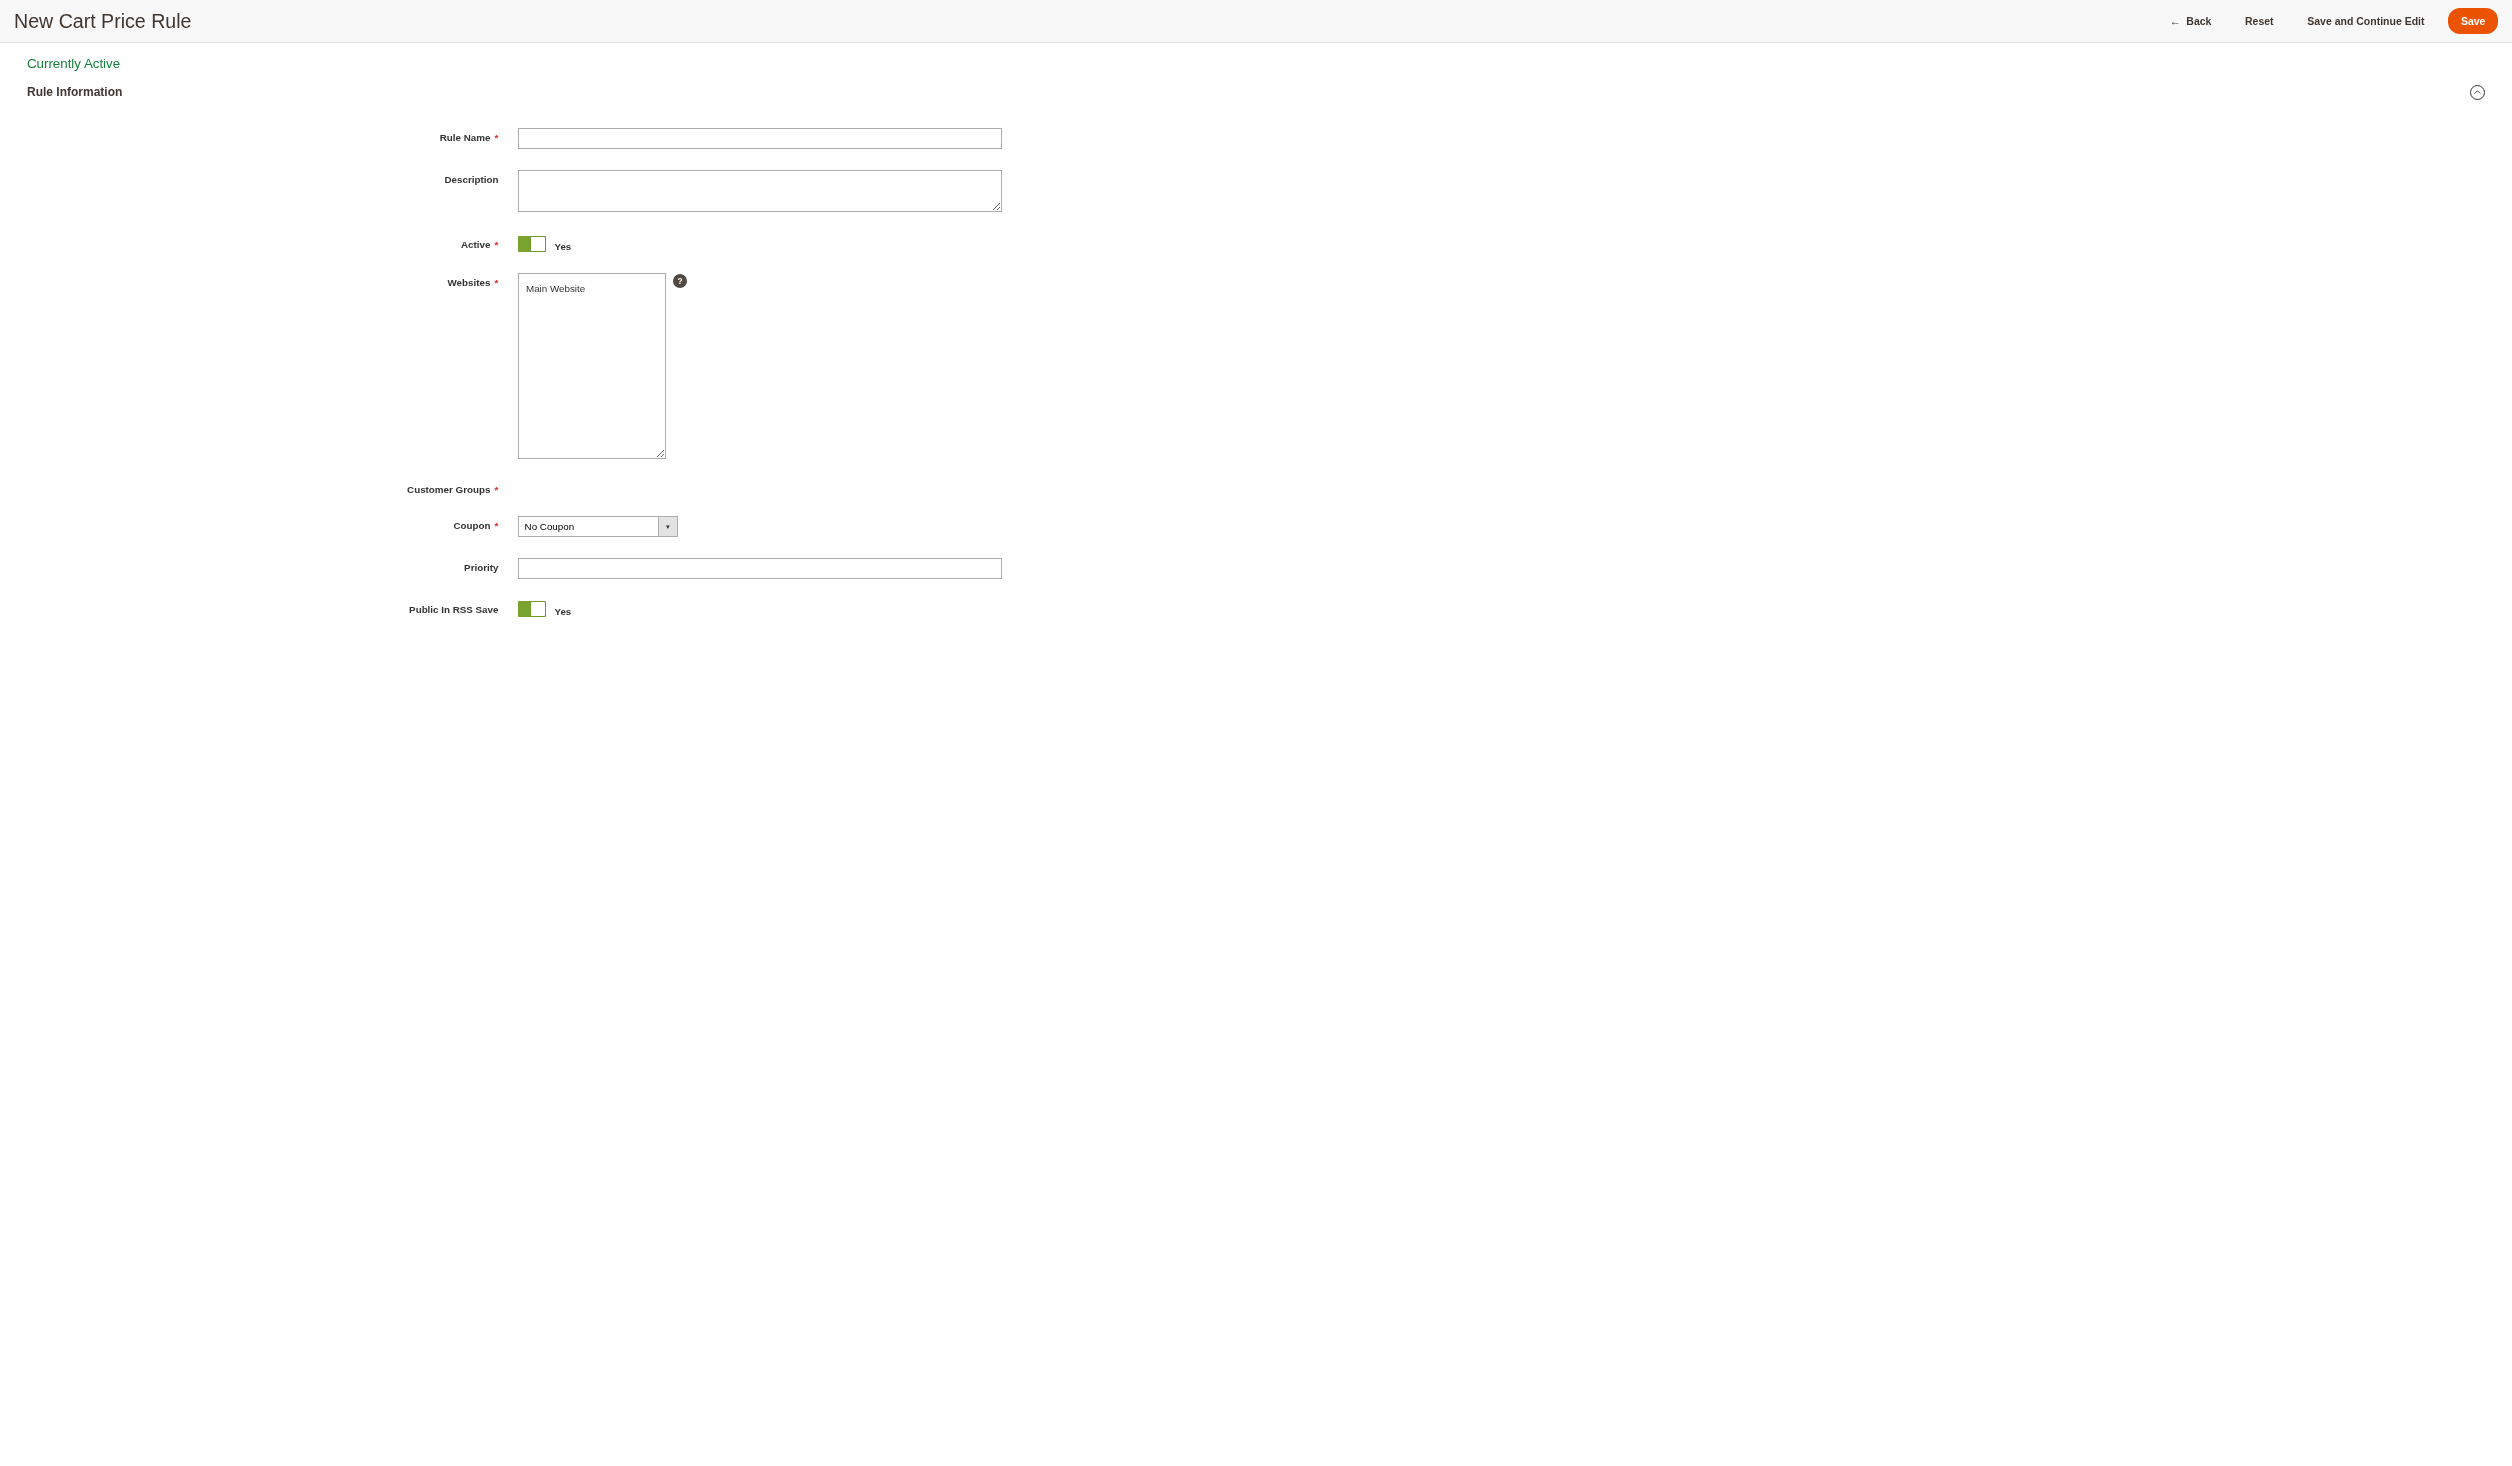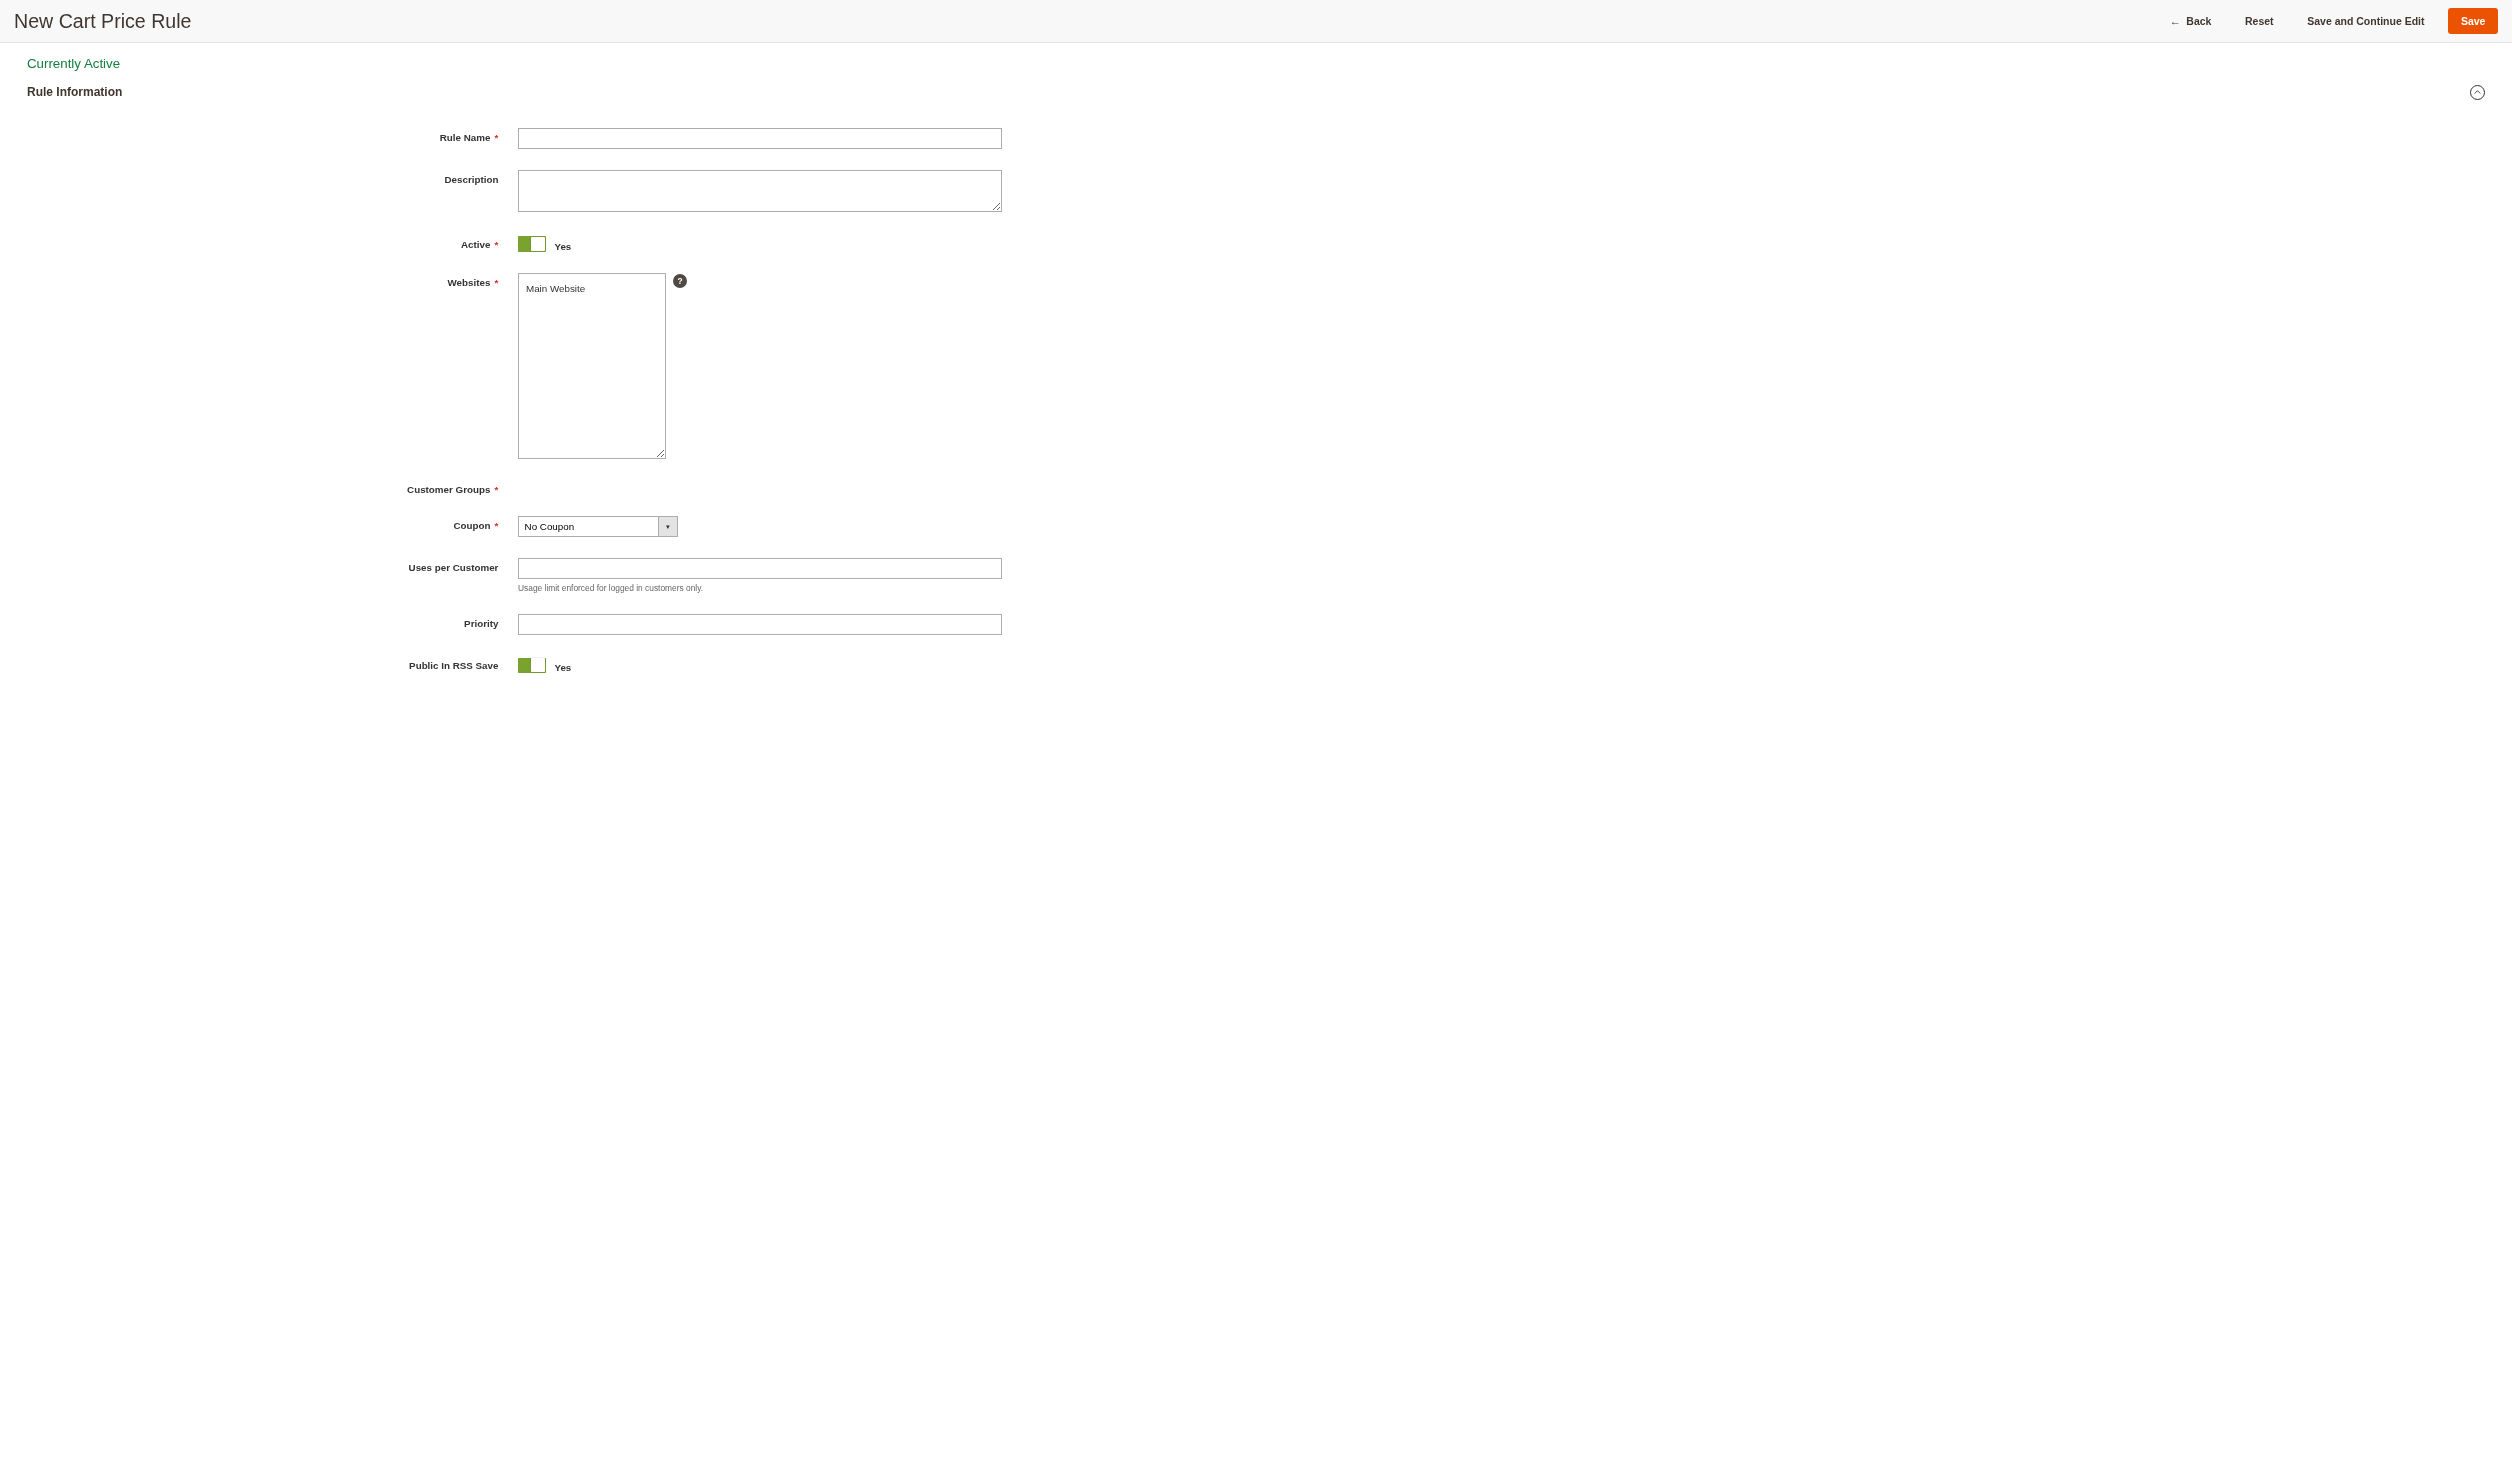--- a/index.html
+++ b/index.html
@@ -45,21 +45,21 @@
   align-items: center;
   gap: 5.6px;
 }
 .arrow-left {
   font-size: 11.2px;
 }
 .btn-primary {
   background: #eb5202;
   color: #fff;
   padding: 7px 12.6px;
-  border-radius: 3px;
+  border-radius: 12px;
 }
 .section-subtitle {
   padding: 12.6px 27px 7px;
   font-size: 13.3px;
   color: #15803d;
 }
 .section-title {
   display: flex;
   justify-content: space-between;
   align-items: center;
@@ -295,27 +295,20 @@
       <span>Coupon</span><span class="required-mark">*</span>
     </div>
     <div class="form-field">
       <div class="select-wrap">
         <input class="select-input" readonly="" value="No Coupon" style="">
         <div class="select-arrow">▼</div>
       </div>
     </div>
   </div>
 
-  <div class="form-row">
-    <div class="form-label">Uses per Customer</div>
-    <div class="form-field">
-      <input type="text" class="text-input" value="" style="">
-      <div class="field-note">Usage limit enforced for logged in customers only.</div>
-    </div>
-  </div>
 
   <div class="form-row">
     <div class="form-label">Priority</div>
     <div class="form-field">
       <input type="text" class="text-input" value="" style="">
     </div>
   </div>
 
   <div class="form-row">
     <div class="form-label">Public In RSS Save</div>

